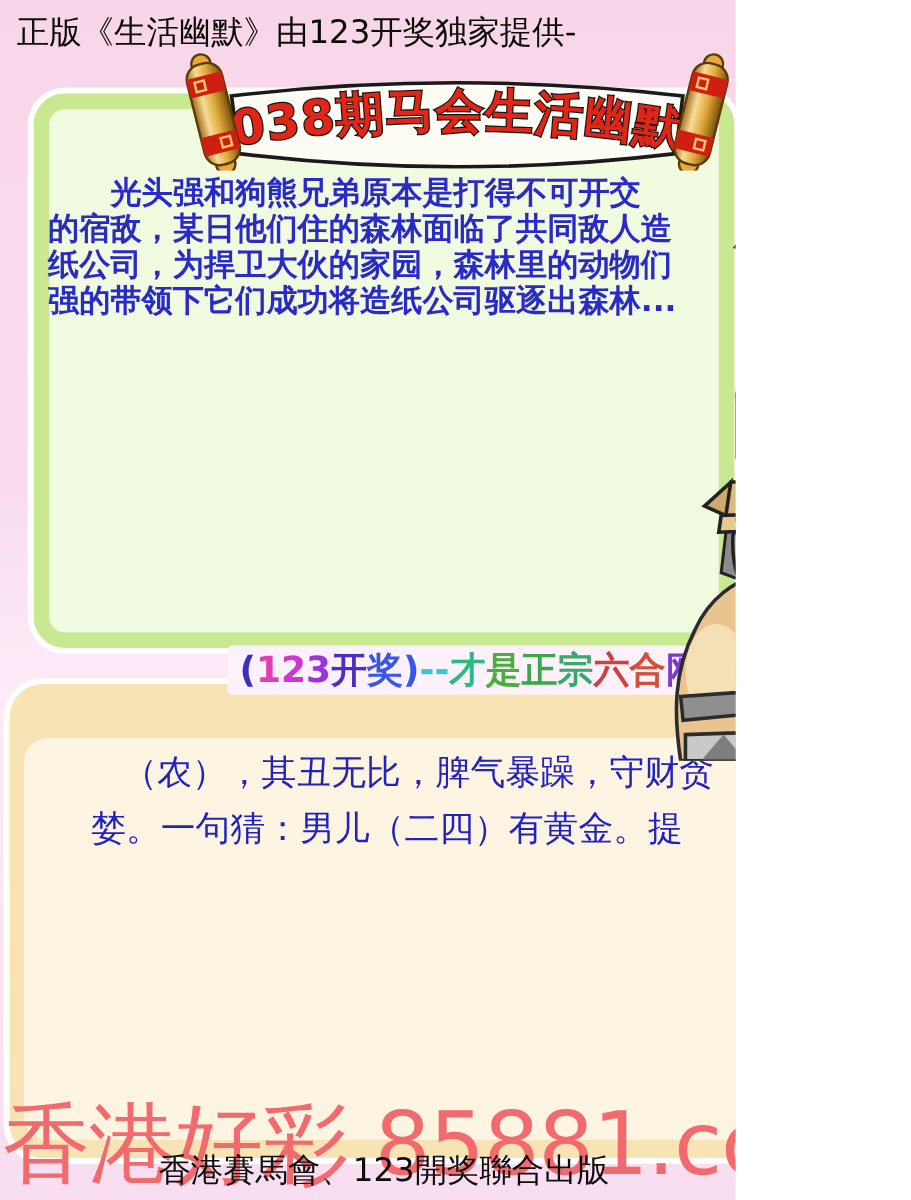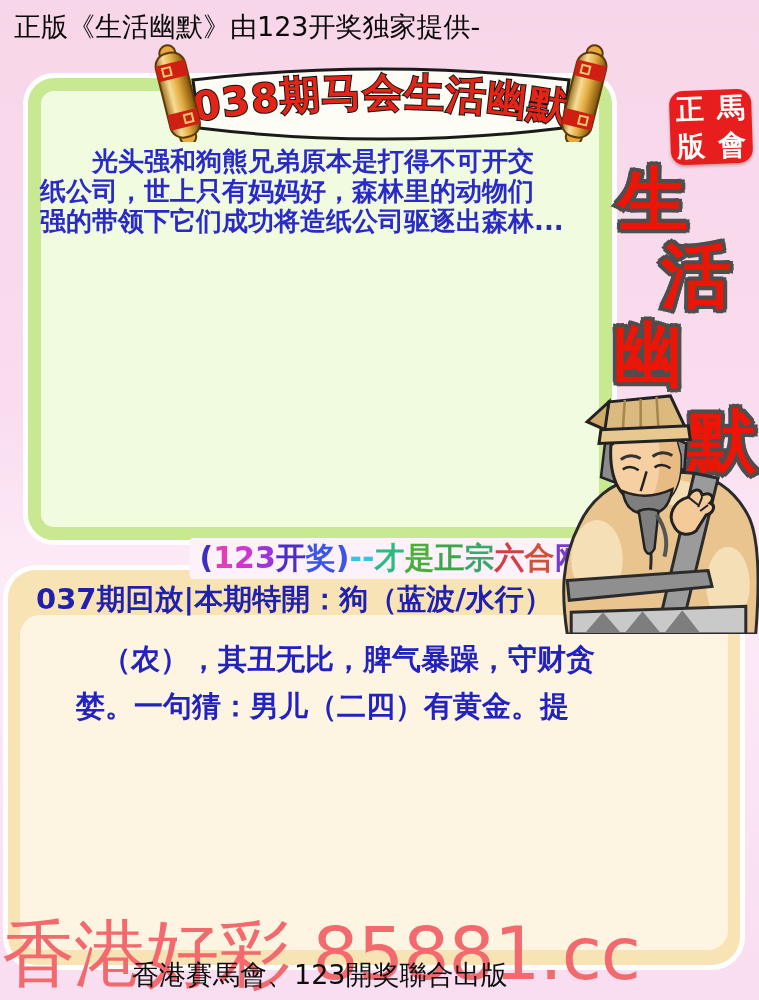--- a/index.html
+++ b/index.html
@@ -1,17 +1,17 @@
 <!DOCTYPE html>
 <html><head>
 <meta charset="utf-8">
 <style>
   html,body{margin:0;padding:0;}
   body{width:759px;height:1000px;overflow:hidden;font-family:"DejaVu Sans","Liberation Sans",sans-serif;}
-  #page{position:relative;width:759px;height:1000px;overflow:hidden;
+  #page{position:relative;width:613px;height:1000px;overflow:hidden;
         background:linear-gradient(180deg,#f8d6e9 0%,#f9dcee 40%,#fdebf8 58%,#f9ddf0 100%);}
 
   
   .topbar-left{position:absolute;left:14px;top:9px;font-size:27px;color:#0a0a0a;white-space:nowrap;}
   .topbar-right{position:absolute;right:6px;top:9px;font-size:27px;color:#0a0a0a;white-space:nowrap;}
 
   
   .humor-box{position:absolute;left:28px;top:78px;width:558px;height:436px;
              border:13px solid #c8e892;border-radius:26px;background:#f0fbe0;
              box-shadow:0 0 0 5px #ffffff;}
@@ -41,21 +41,21 @@
   .tagline{position:absolute;left:392px;top:538px;transform:translateX(-50%);z-index:2;
            font-size:30px;font-weight:bold;white-space:nowrap;
            background:#fdf1fb;padding:0 10px;border-radius:4px;}
 
   
   .recap-box{position:absolute;left:8px;top:570px;width:732px;height:395px;background:#f8e3b4;
              border-radius:28px;box-shadow:0 0 0 5px #ffffff;}
   .recap-panel{position:absolute;left:12px;top:45px;width:708px;height:335px;background:#fdf5e2;border-radius:20px;}
   .recap-header{position:absolute;left:36px;top:580px;z-index:2;font-size:29px;font-weight:bold;
                 color:#1f1fb0;white-space:nowrap;}
-  .recap-lines{position:absolute;left:20px;top:636px;z-index:2;font-size:29px;font-weight:bold;
+  .recap-lines{position:absolute;left:20px;top:620px;z-index:2;font-size:29px;font-weight:normal;
                color:#2222c0;line-height:47px;white-space:nowrap;}
   .recap-lines div{margin-left:56px;}
   .recap-lines div:first-child{margin-left:82px;}
 
   
   .scholar{position:absolute;left:558px;top:386px;width:201px;height:248px;z-index:6;}
 
   
   .watermark{position:absolute;left:2px;top:916px;z-index:8;font-size:73px;font-weight:normal;
              color:#f26a6d;letter-spacing:-1px;white-space:nowrap;line-height:1.05;}
@@ -102,42 +102,42 @@
       <rect x="426" y="8" width="30" height="86" rx="13" fill="url(#goldGrad)" stroke="#5a3a05" stroke-width="2"></rect>
       <rect x="426" y="18" width="30" height="16" fill="#cf1f12"></rect>
       <rect x="432" y="22" width="8" height="8" fill="none" stroke="#f2c86e" stroke-width="2"></rect>
       <rect x="426" y="68" width="30" height="16" fill="#cf1f12"></rect>
       <rect x="442" y="72" width="8" height="8" fill="none" stroke="#f2c86e" stroke-width="2"></rect>
     </g>
   </svg>
 
   <div class="story">
     <span>　　光头强和狗熊兄弟原本是打得不可开交</span>
-    <span>纸公司，世上只有妈妈好，森林里的动物们</span>
+    <span>的宿敌，某日他们住的森林面临了共同敌人造</span>
+    <span>纸公司，为捍卫大伙的家园，森林里的动物们</span>
     <span>强的带领下它们成功将造纸公司驱逐出森林...</span>
   </div>
 
   <div class="seal">
     <span>正</span>
     <span>馬</span>
     <span>版</span>
     <span>會</span>
   </div>
 
   <span class="vchar c0">生</span>
   <span class="vchar c1">活</span>
   <span class="vchar c2">幽</span>
   <span class="vchar c3">默</span>
 
   <div class="tagline"><span style="color: rgb(59, 47, 192);">(</span><span style="color: rgb(224, 63, 184);">1</span><span style="color: rgb(207, 53, 207);">2</span><span style="color: rgb(155, 53, 216);">3</span><span style="color: rgb(75, 47, 196);">开</span><span style="color: rgb(58, 85, 232);">奖</span><span style="color: rgb(58, 85, 232);">)</span><span style="color: rgb(56, 196, 222);">-</span><span style="color: rgb(56, 196, 222);">-</span><span style="color: rgb(44, 186, 132);">才</span><span style="color: rgb(74, 174, 58);">是</span><span style="color: rgb(58, 168, 74);">正</span><span style="color: rgb(58, 168, 106);">宗</span><span style="color: rgb(208, 64, 64);">六</span><span style="color: rgb(208, 80, 58);">合</span><span style="color: rgb(122, 58, 208);">网</span></div>
 
   <div class="recap-box">
     <div class="recap-panel"></div>
   </div>
-  <div class="recap-header">037期回放|本期特開：狗（蓝波/水行）</div>
   <div class="recap-lines">
     <div>（农），其丑无比，脾气暴躁，守财贪</div>
     <div>婪。一句猜：男儿（二四）有黄金。提</div>
   </div>
 
   <svg class="scholar" viewBox="0 0 200 250">
 
     <path d="M8,250 C2,210 2,175 20,140 C32,113 54,99 72,94 L122,87 C152,87 178,104 192,134 C202,158 202,200 198,250 Z" fill="#e9c48f" stroke="#2b2b2b" stroke-width="3"></path>
     <ellipse cx="38" cy="175" rx="26" ry="40" fill="#f5dfb6"></ellipse>
     <ellipse cx="170" cy="200" rx="22" ry="38" fill="#f5dfb6"></ellipse>

